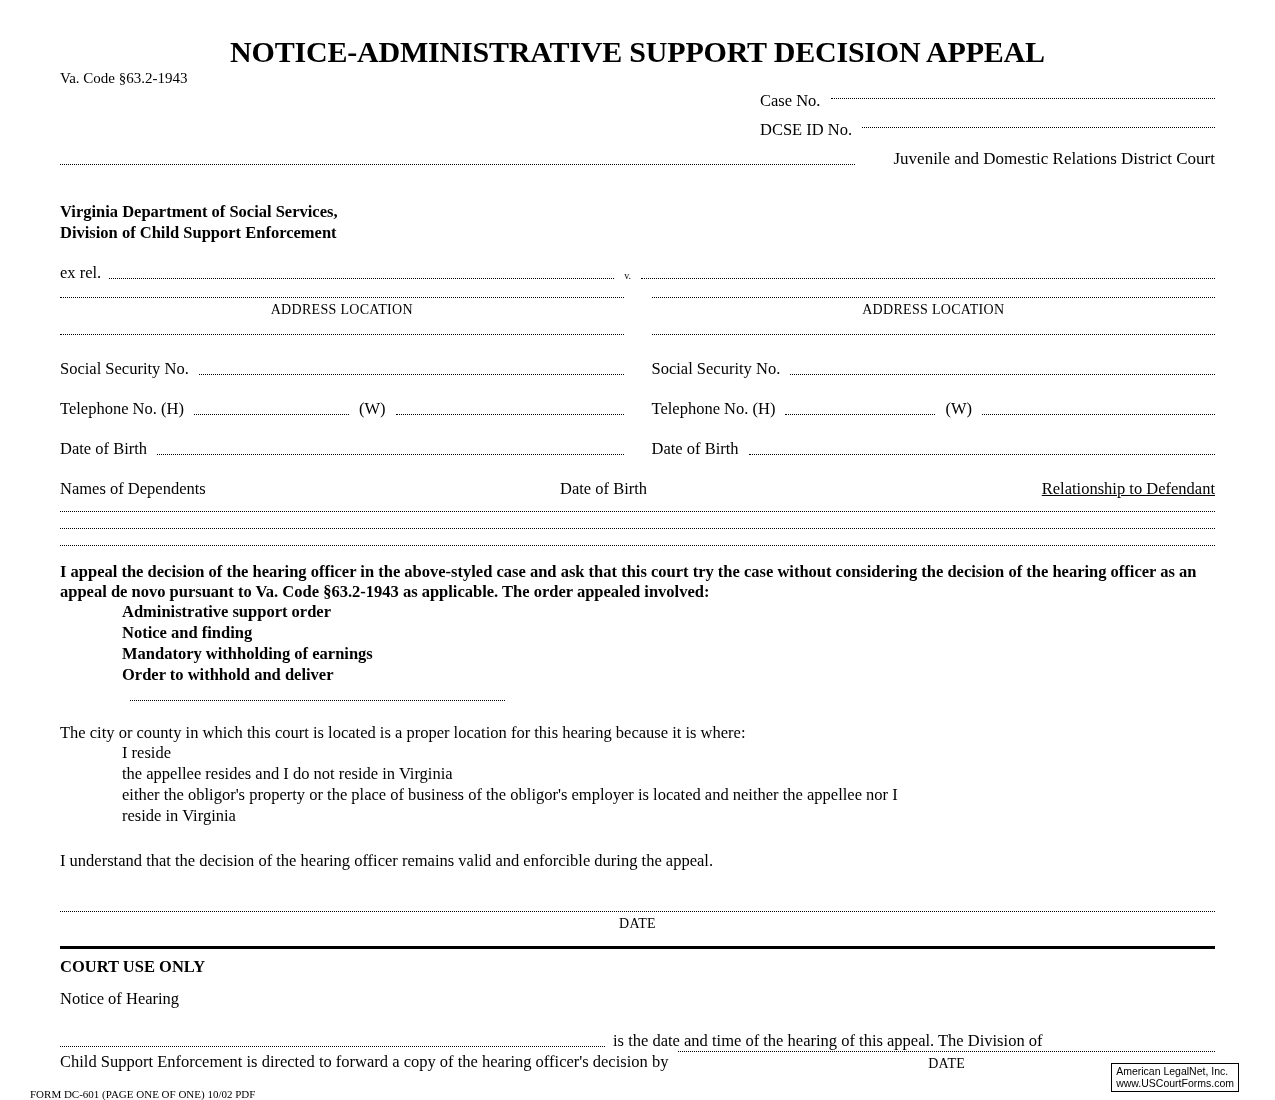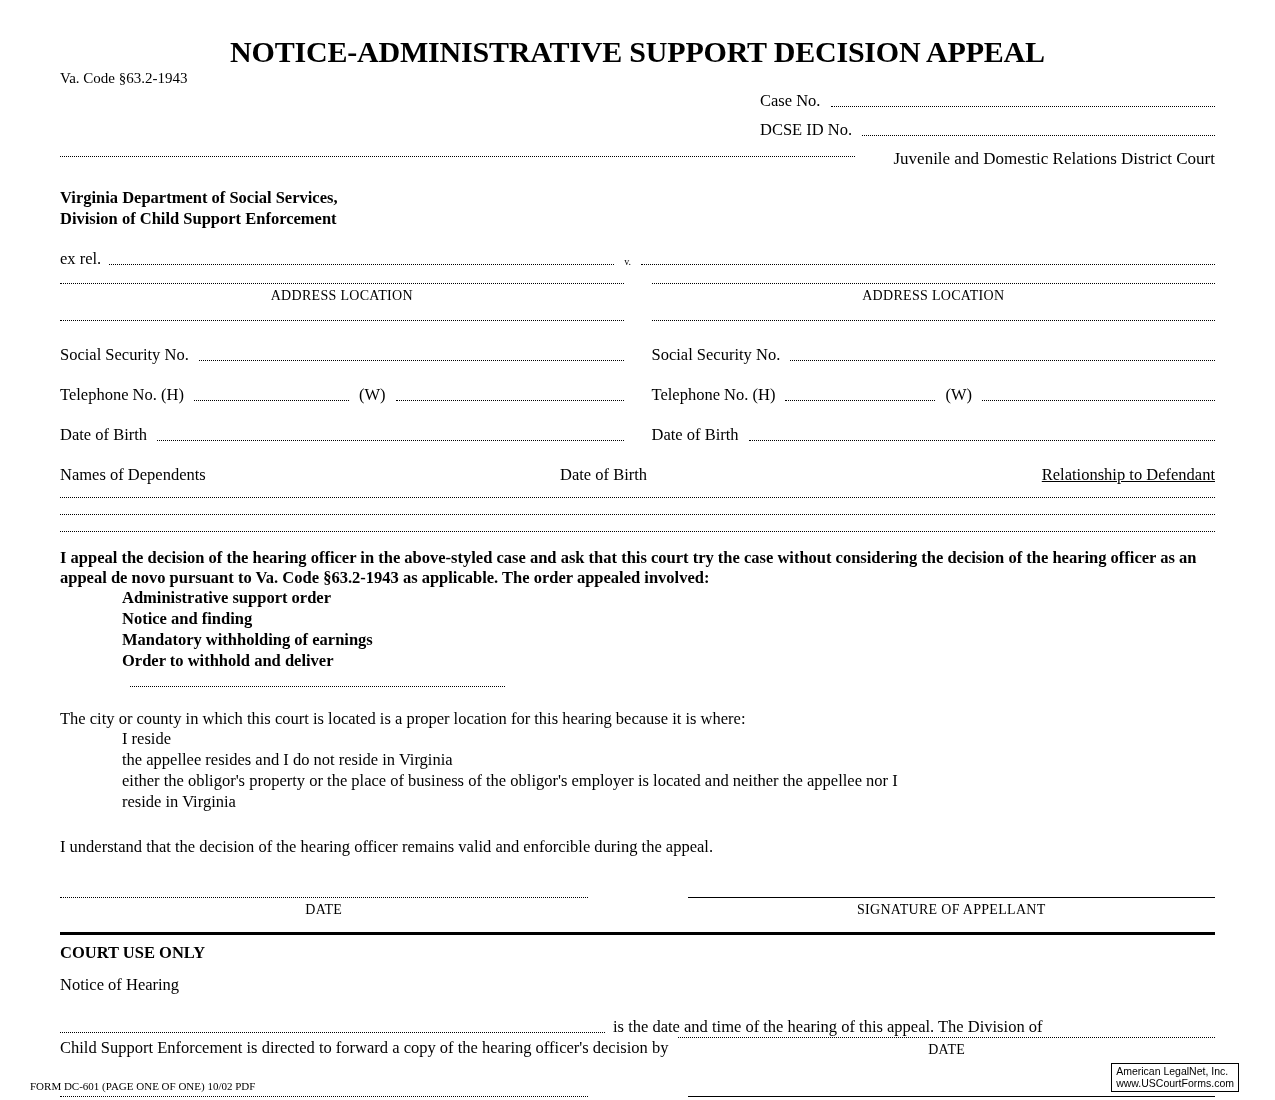--- a/index.html
+++ b/index.html
@@ -61,33 +61,33 @@
   .caps-tiny {
     font-size: 14px;
     letter-spacing: 0.3px;
     text-align: center;
   }
 
   
   .topright {
     margin-top: 4px;
   }
-  .topright .row { margin-bottom: 9px; }
+  .topright .row { margin-bottom: 9px; align-items: center; }
   .topright .lbl { margin-right: 10px; }
 
   .court-row {
     margin-top: 6px;
     display: flex;
-    align-items: center;
+    align-items: flex-end;
     gap: 30px;
   }
   .court-row .lbl { font-size: 17px; padding-left: 8px; }
 
   .agency {
-    margin-top: 18px;
+    margin-top: 32px;
     font-size: 16.5px;
     font-weight: bold;
     line-height: 1.28;
   }
 
   .exrel {
     margin-top: 20px;
     display: flex;
     align-items: flex-end;
   }
@@ -198,21 +198,21 @@
     display: flex;
     font-size: 10px;
     letter-spacing: 0.3px;
     justify-content: space-around;
     margin-top: 2px;
   }
   .cbox { margin-right: 5px; }
   .formline {
     position: absolute;
     left: 30px;
-    bottom: 8px;
+    bottom: 0;
     font-size: 11px;
   }
   .legalnet {
     position: absolute;
     right: 36px;
     bottom: 8px;
     border: 1px solid #000;
     font-size: 10.5px;
     font-family: "Liberation Sans", sans-serif;
     padding: 1px 4px;
@@ -351,24 +351,20 @@
     <div> reside in Virginia</div>
   </div>
 
   <div class="para" style="margin-top:24px;">I understand that the decision of the hearing officer remains valid and enforcible during the appeal.</div>
 
   <div class="sig-row">
     <div class="sig-item">
       <div class="dots-fixed"></div>
       <div class="caps-tiny">DATE</div>
     </div>
-    <div class="sig-item sig-solid">
-      <div class="solid"></div>
-      <div class="caps-tiny">SIGNATURE OF APPELLANT</div>
-    </div>
   </div>
 
   <div class="hr-thick"></div>
 
   <div class="courtuse">COURT USE ONLY</div>
   <div class="notice-h">Notice of Hearing</div>
 
   <div class="hearing-row">
     <div class="dots-fixed"></div>
     <div class="lbl">is the date and time of the hearing of this appeal. The Division of</div>

